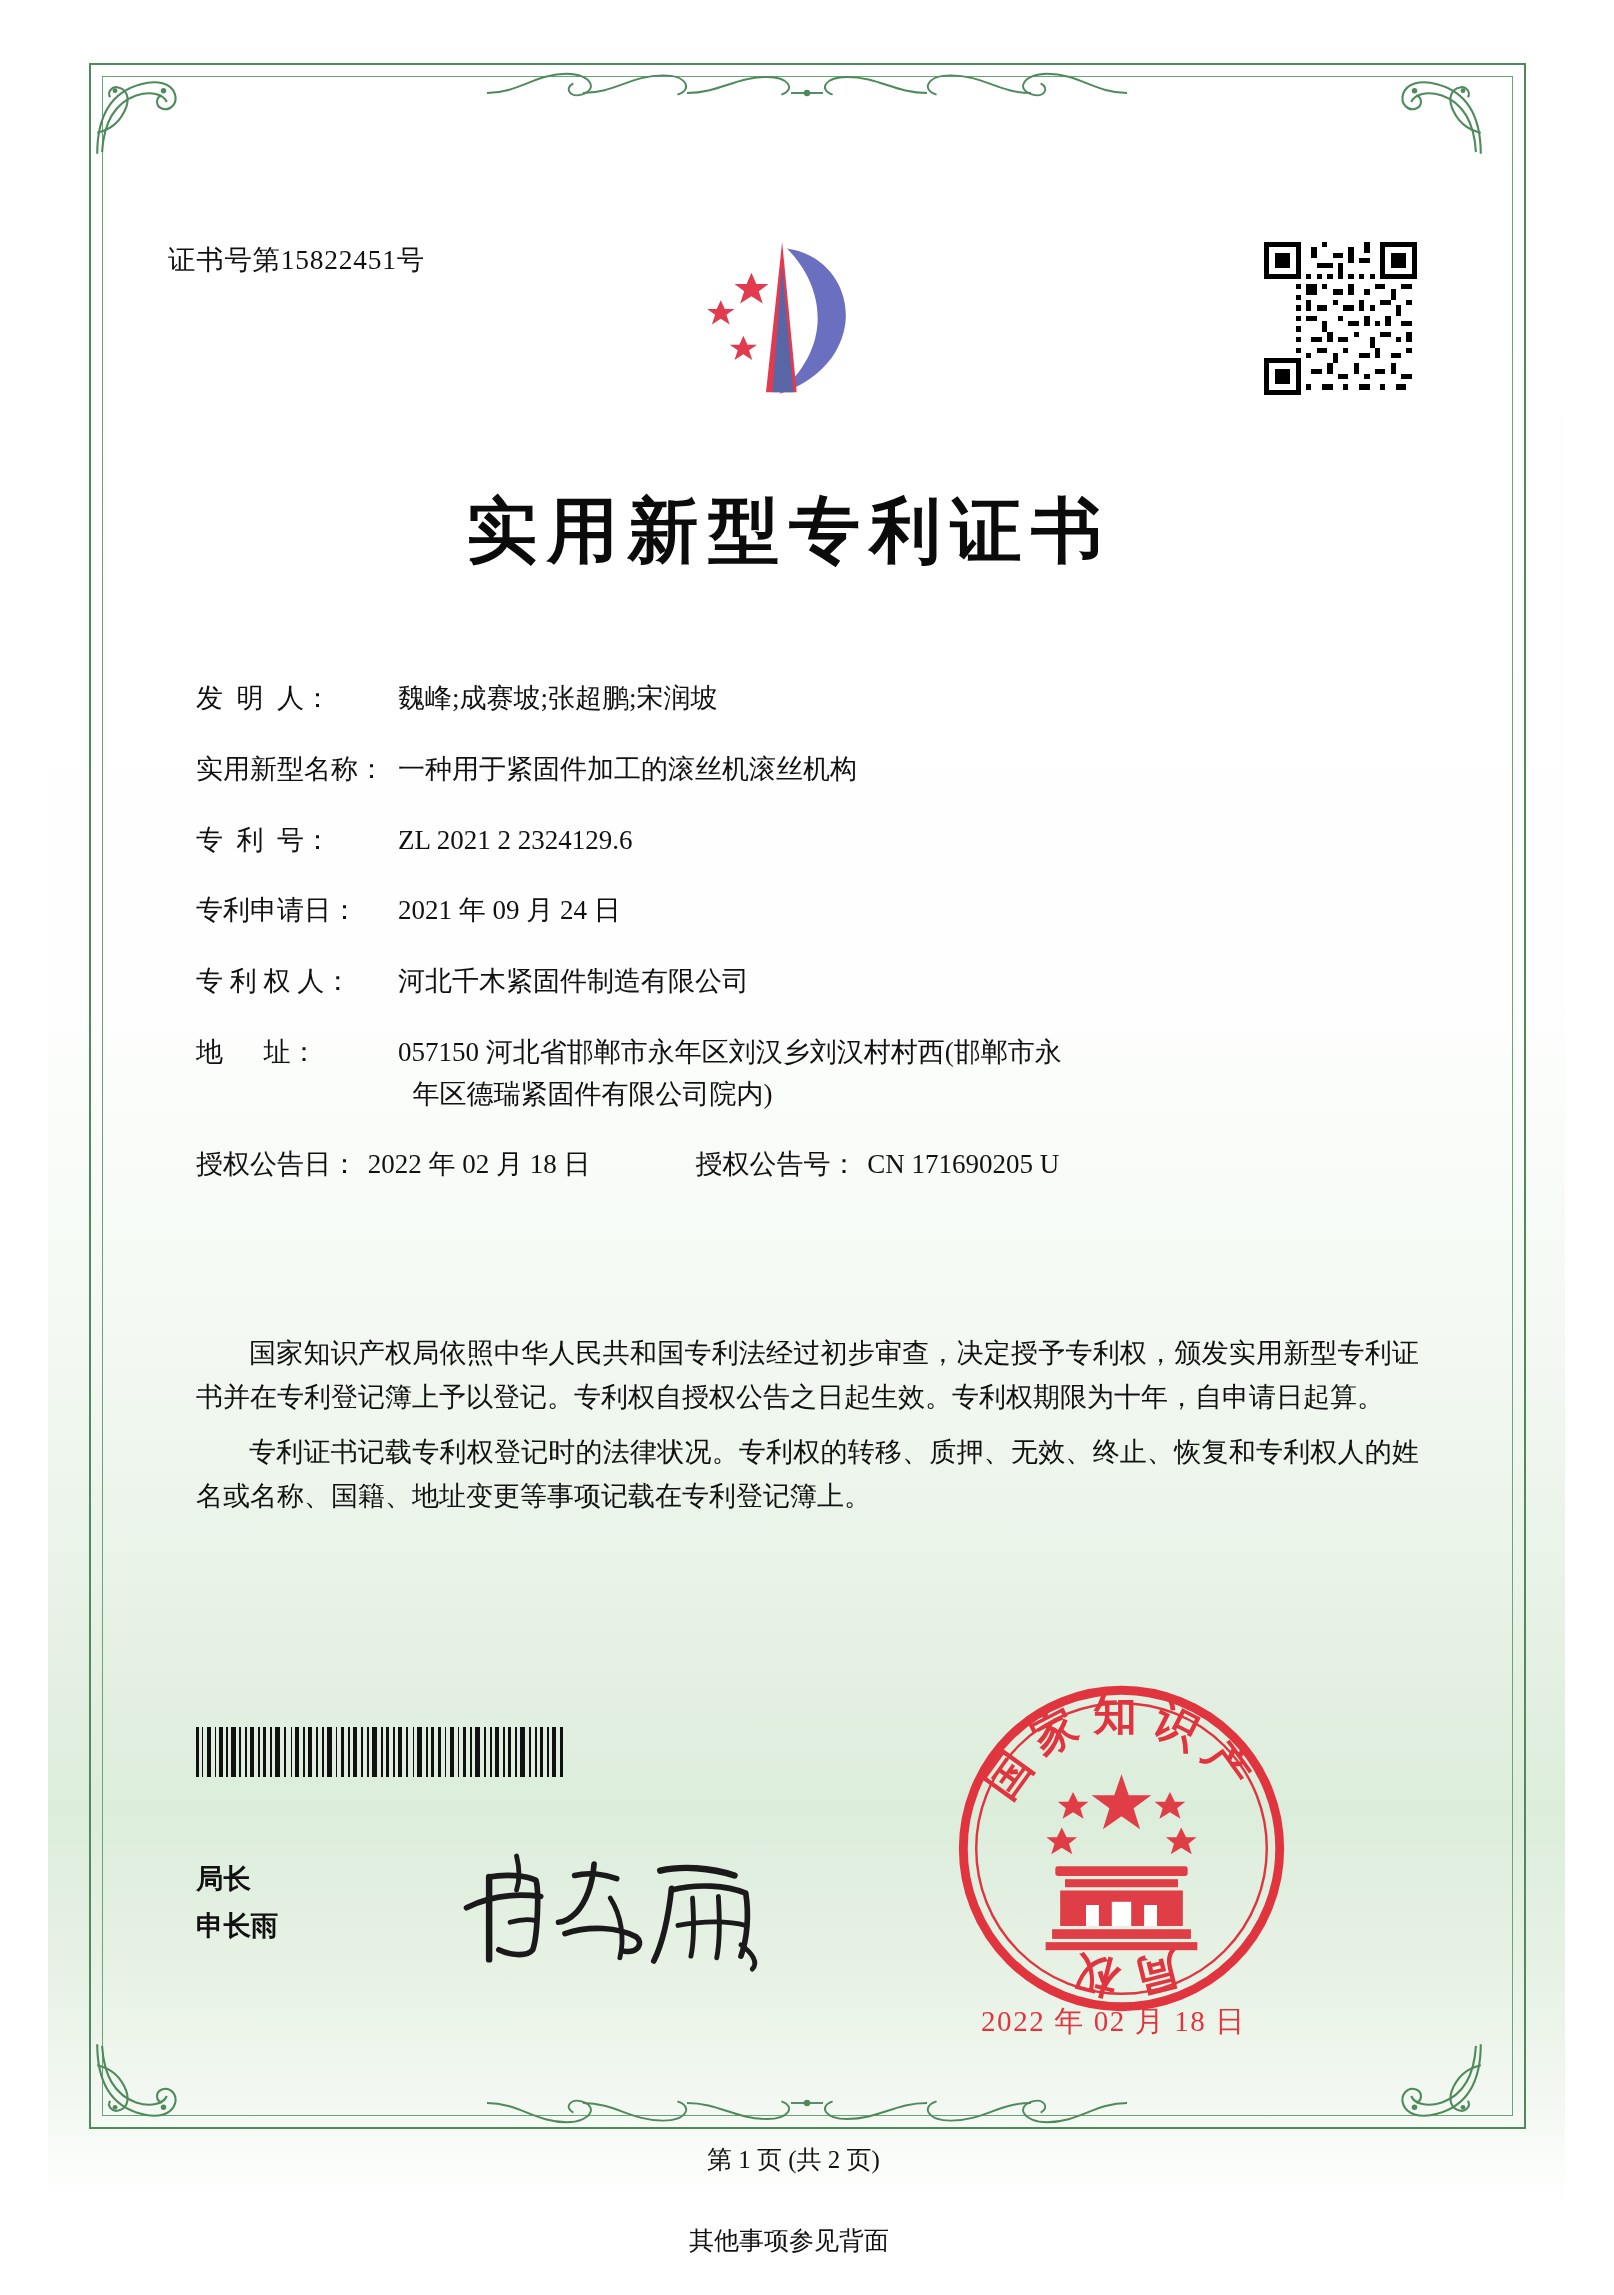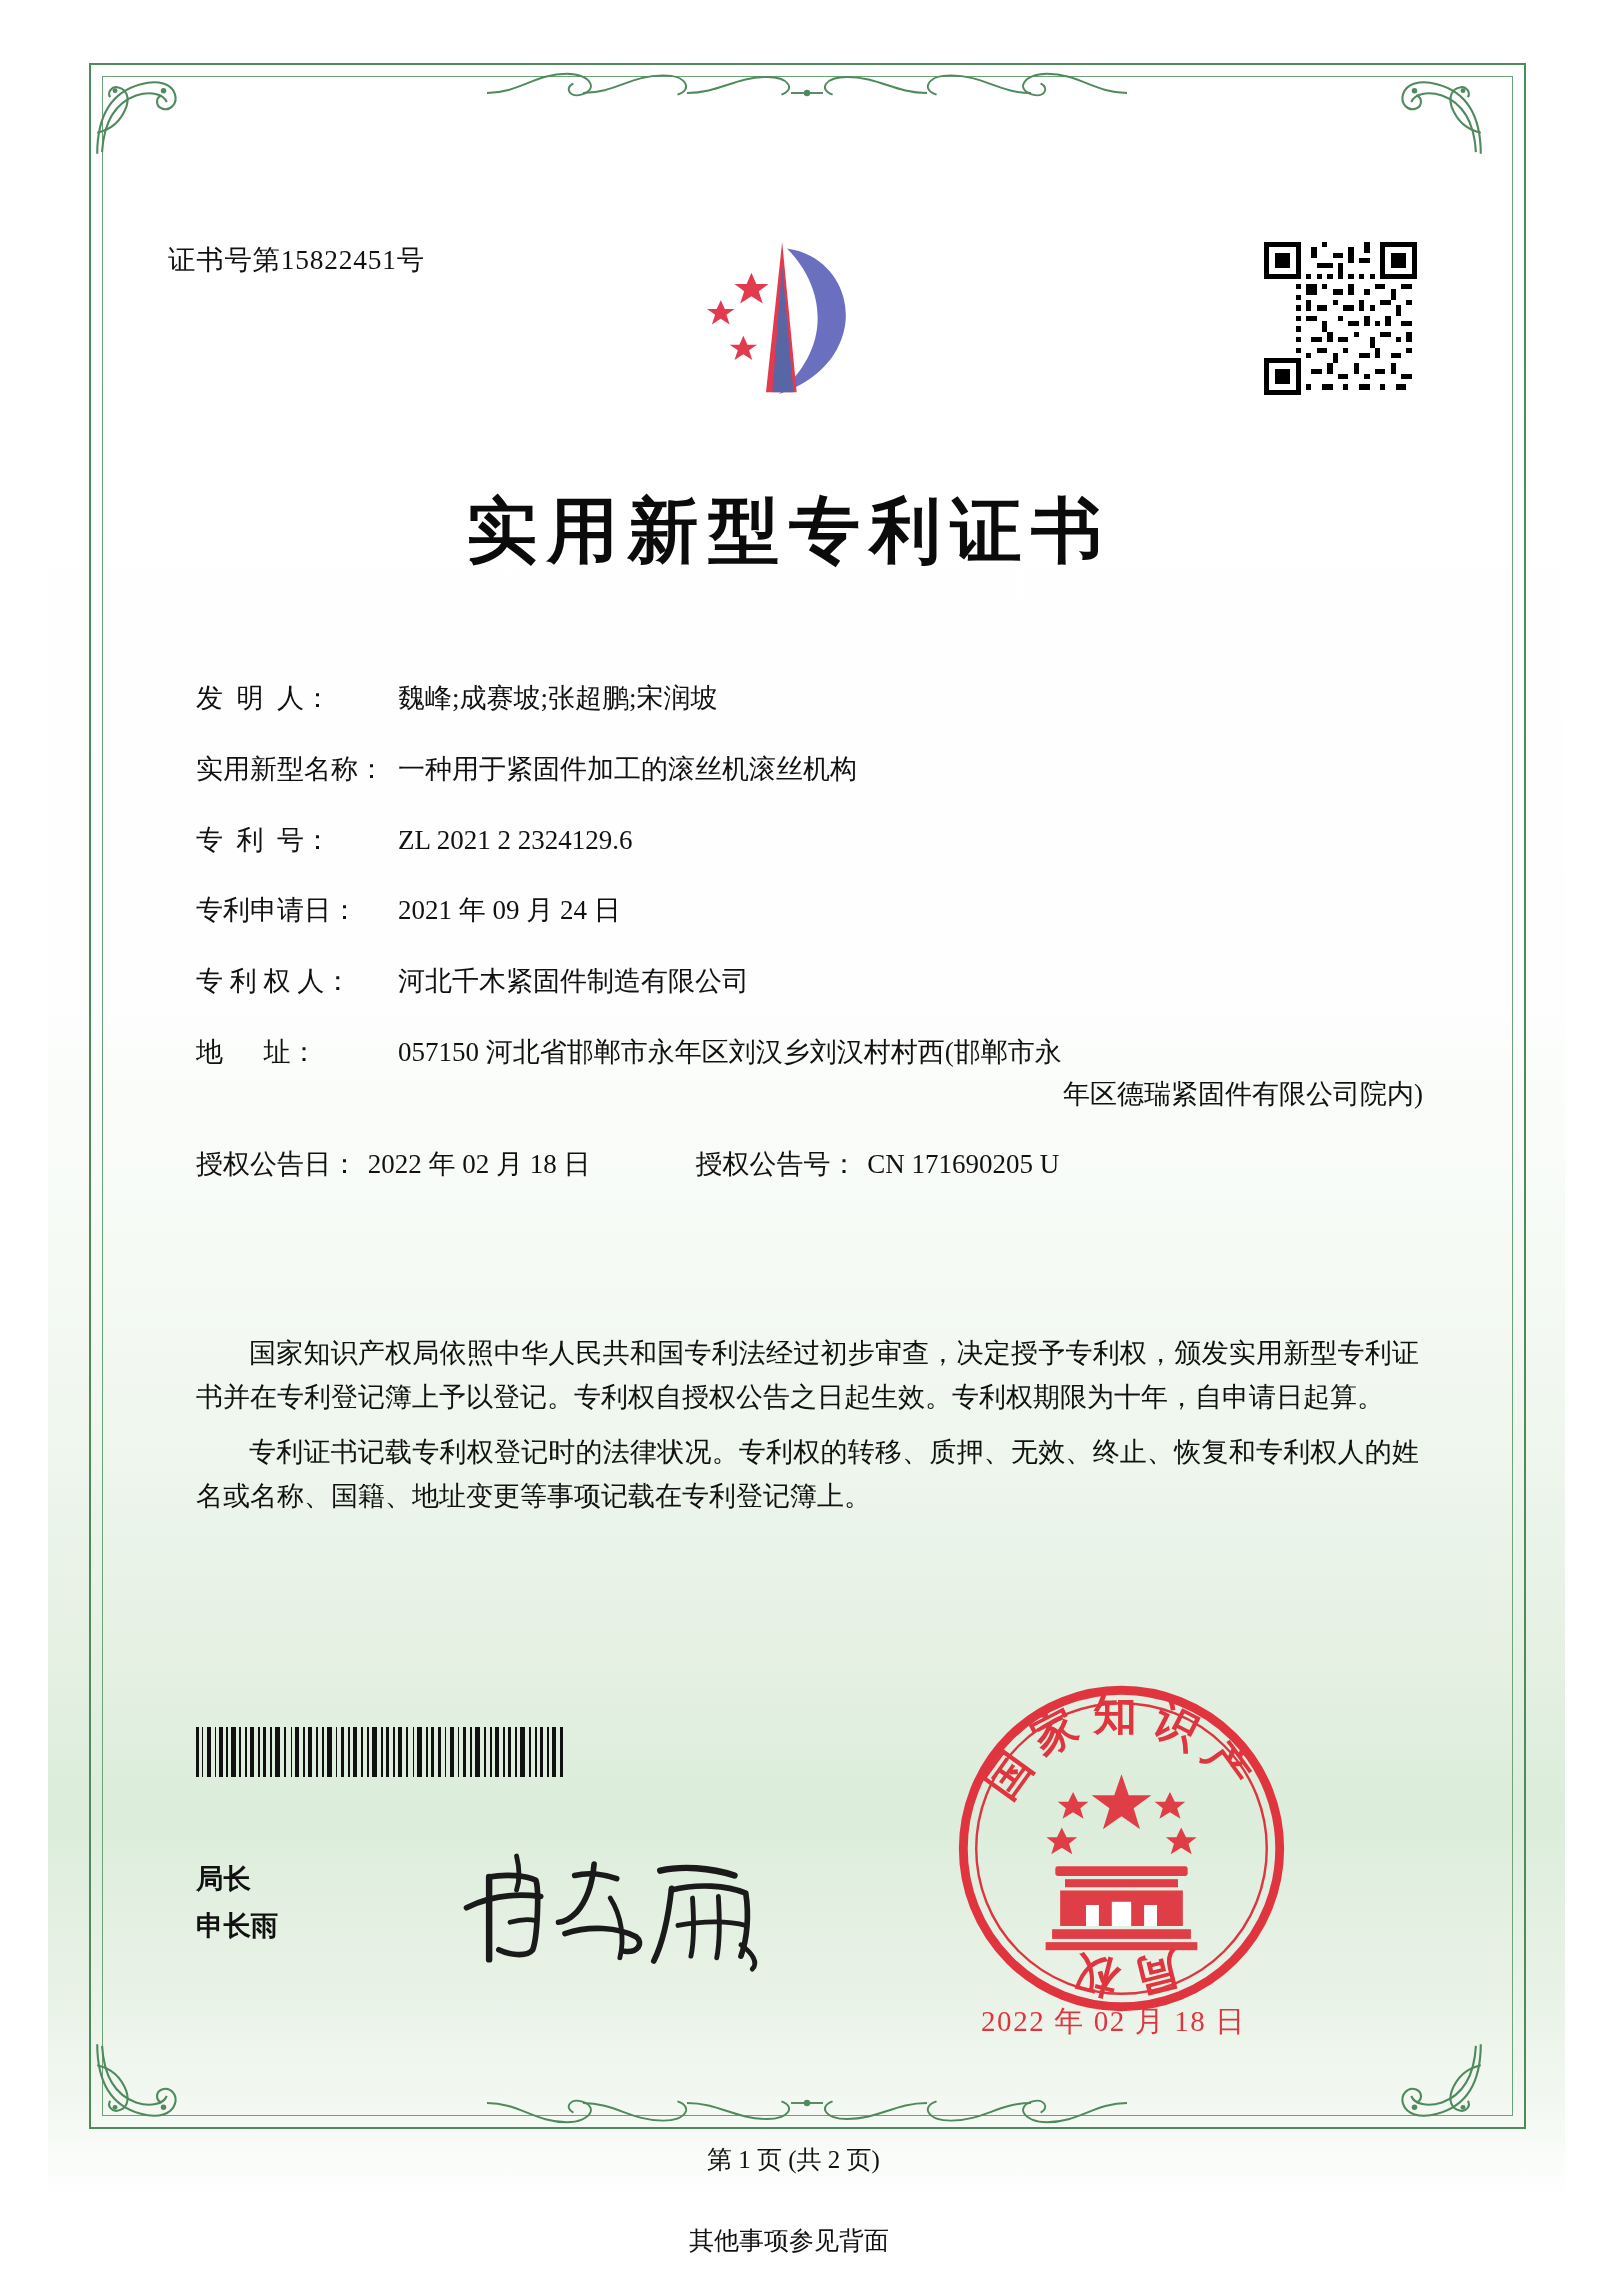--- a/index.html
+++ b/index.html
@@ -145,21 +145,20 @@
     white-space: pre;
     letter-spacing: 0px;
   }
   .field-value {
     flex: 1;
   }
   .field-value .line2 {
     display: block;
     margin-top: 8px;
     margin-left: 14.5px;
-    text-align: right;
   }
   .row-inline {
     display: flex;
     align-items: flex-end;
     margin-bottom: 32px;
   }
   .inline-label { white-space: pre; }
   .inline-value { margin-left: 9.7px; }
   .inline-gap { width: 105px; flex: 0 0 105px; }
 

